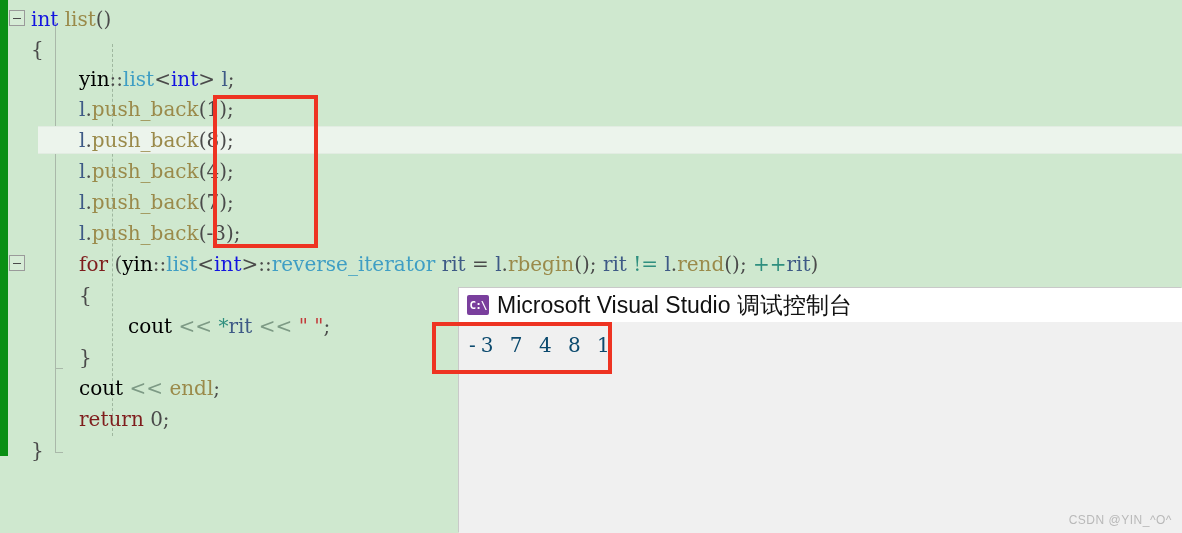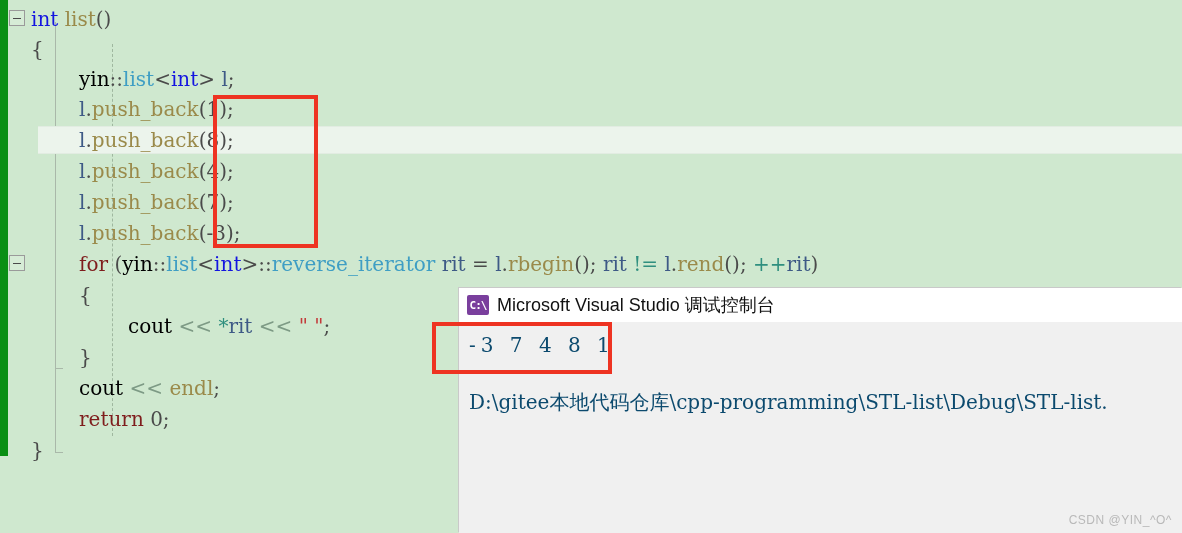--- a/index.html
+++ b/index.html
@@ -99,21 +99,21 @@
     display:flex;align-items:center;justify-content:center;
     flex:none;
   }
   .console-icon span{
     font-family:"DejaVu Sans Mono", monospace;
     font-size:11px;color:#ffffff;font-weight:bold;letter-spacing:-1px;
   }
   .console-title-text{
     margin-left:8px;
     font-family:"Liberation Sans", sans-serif;
-    font-size:18px;color:#111111;
+    font-size:23px;color:#111111;
     white-space:nowrap;
   }
   .console-body{
     position:absolute;left:0;top:34px;width:723px;height:211px;
     font-family:"DejaVu Serif", serif;
     font-size:20px;line-height:27px;
     color:#0c4a6e;
     white-space:pre;
   }
   .console-line{position:absolute;left:10px;white-space:pre;}
@@ -188,21 +188,20 @@
 
   <div class="console">
     <div class="console-title">
       <div class="console-icon">
         <span>C:\</span>
       </div>
       <div class="console-title-text">Microsoft Visual Studio 调试控制台</div>
     </div>
     <div class="console-body">
       <div class="console-line" id="console-out">-3 7 4 8 1</div>
-      <div class="console-line" id="console-path">D:\gitee本地代码仓库\cpp-programming\STL-list\Debug\STL-list.</div>
     </div>
   </div>
 
   <div class="redbox" id="redbox-args"></div>
   <div class="redbox" id="redbox-output"></div>
 
   <div class="watermark">CSDN @YIN_^O^</div>
 
 </div>
 

